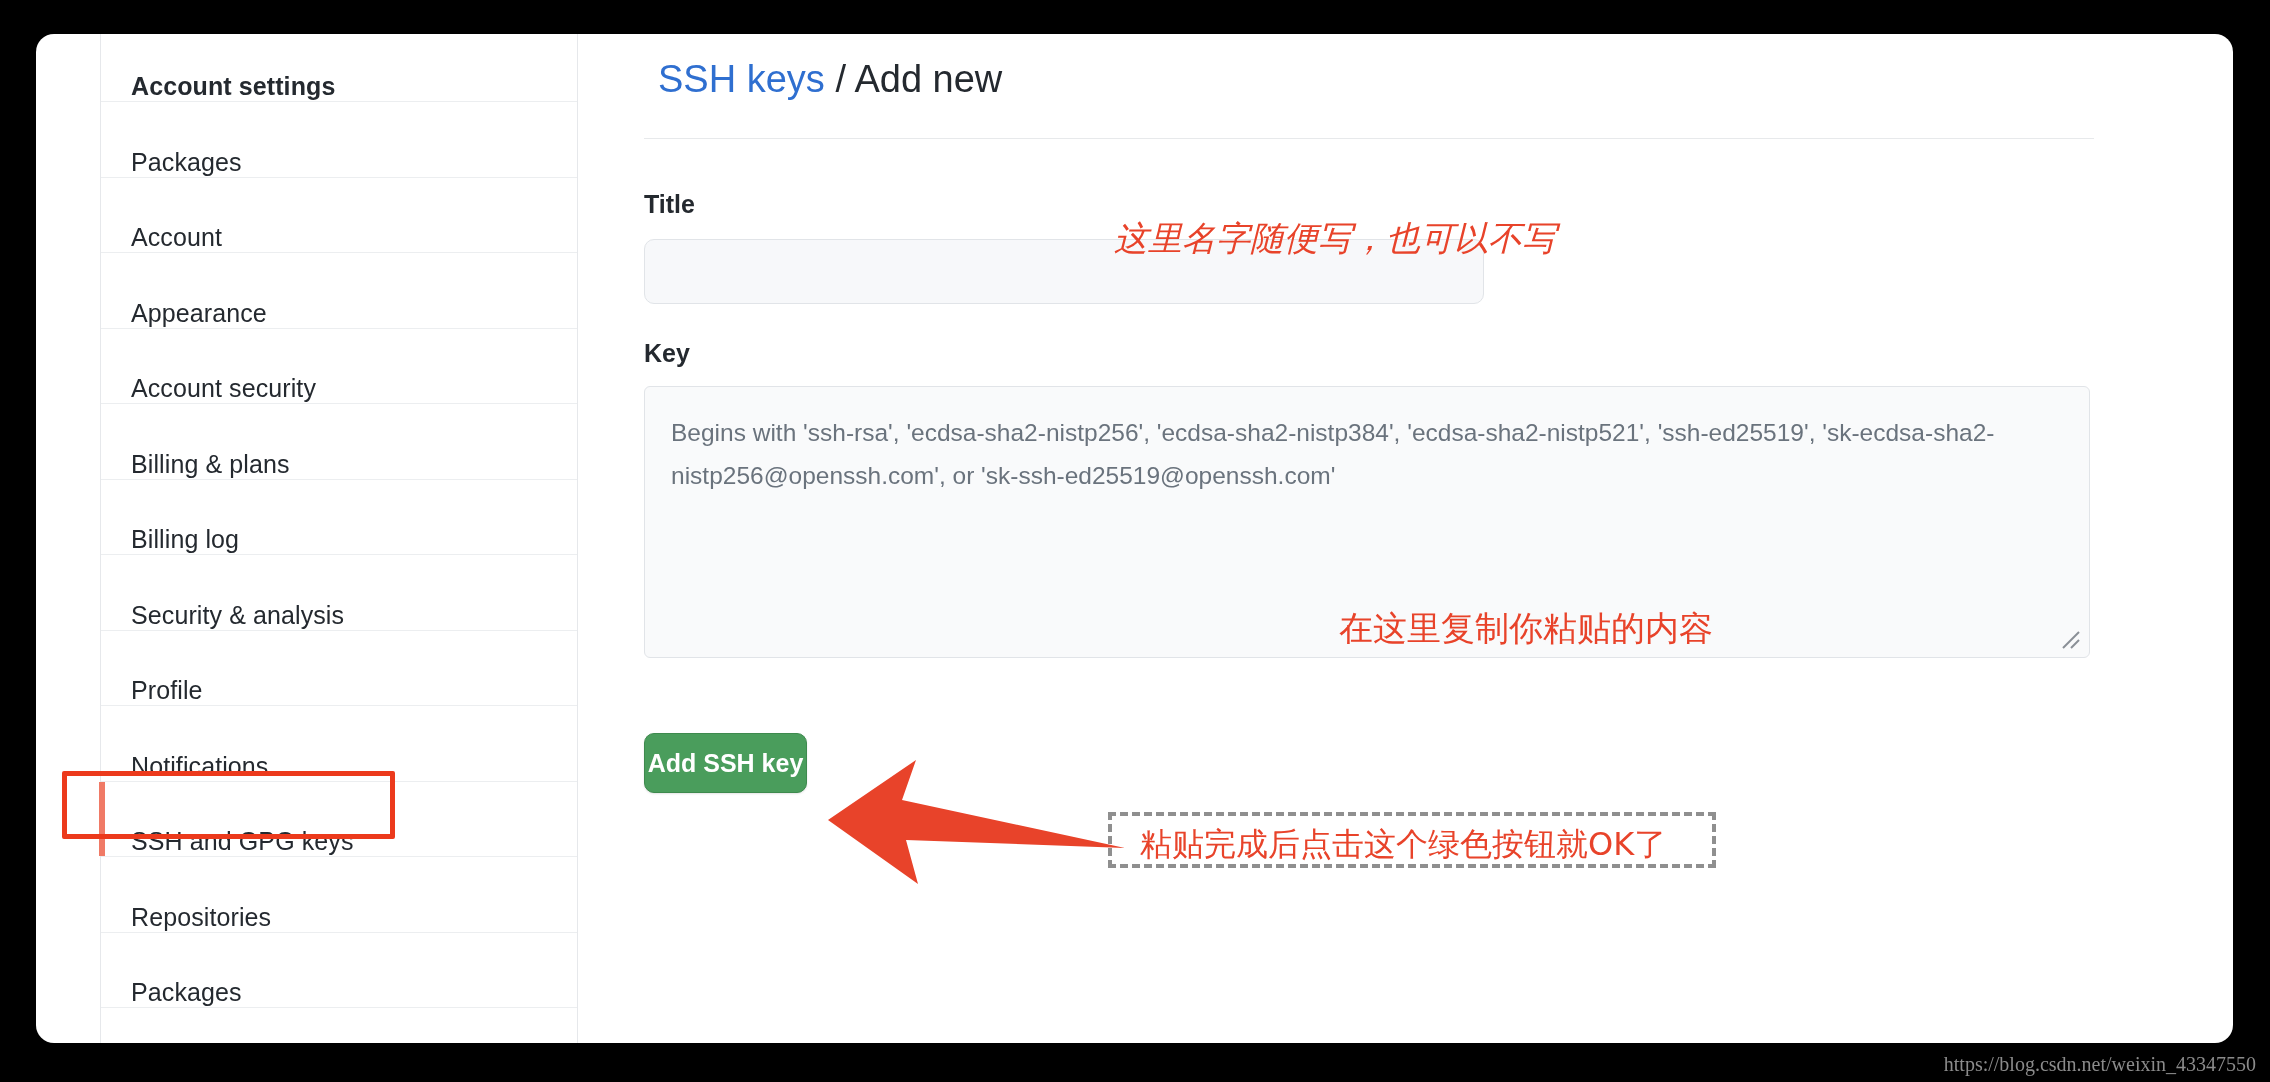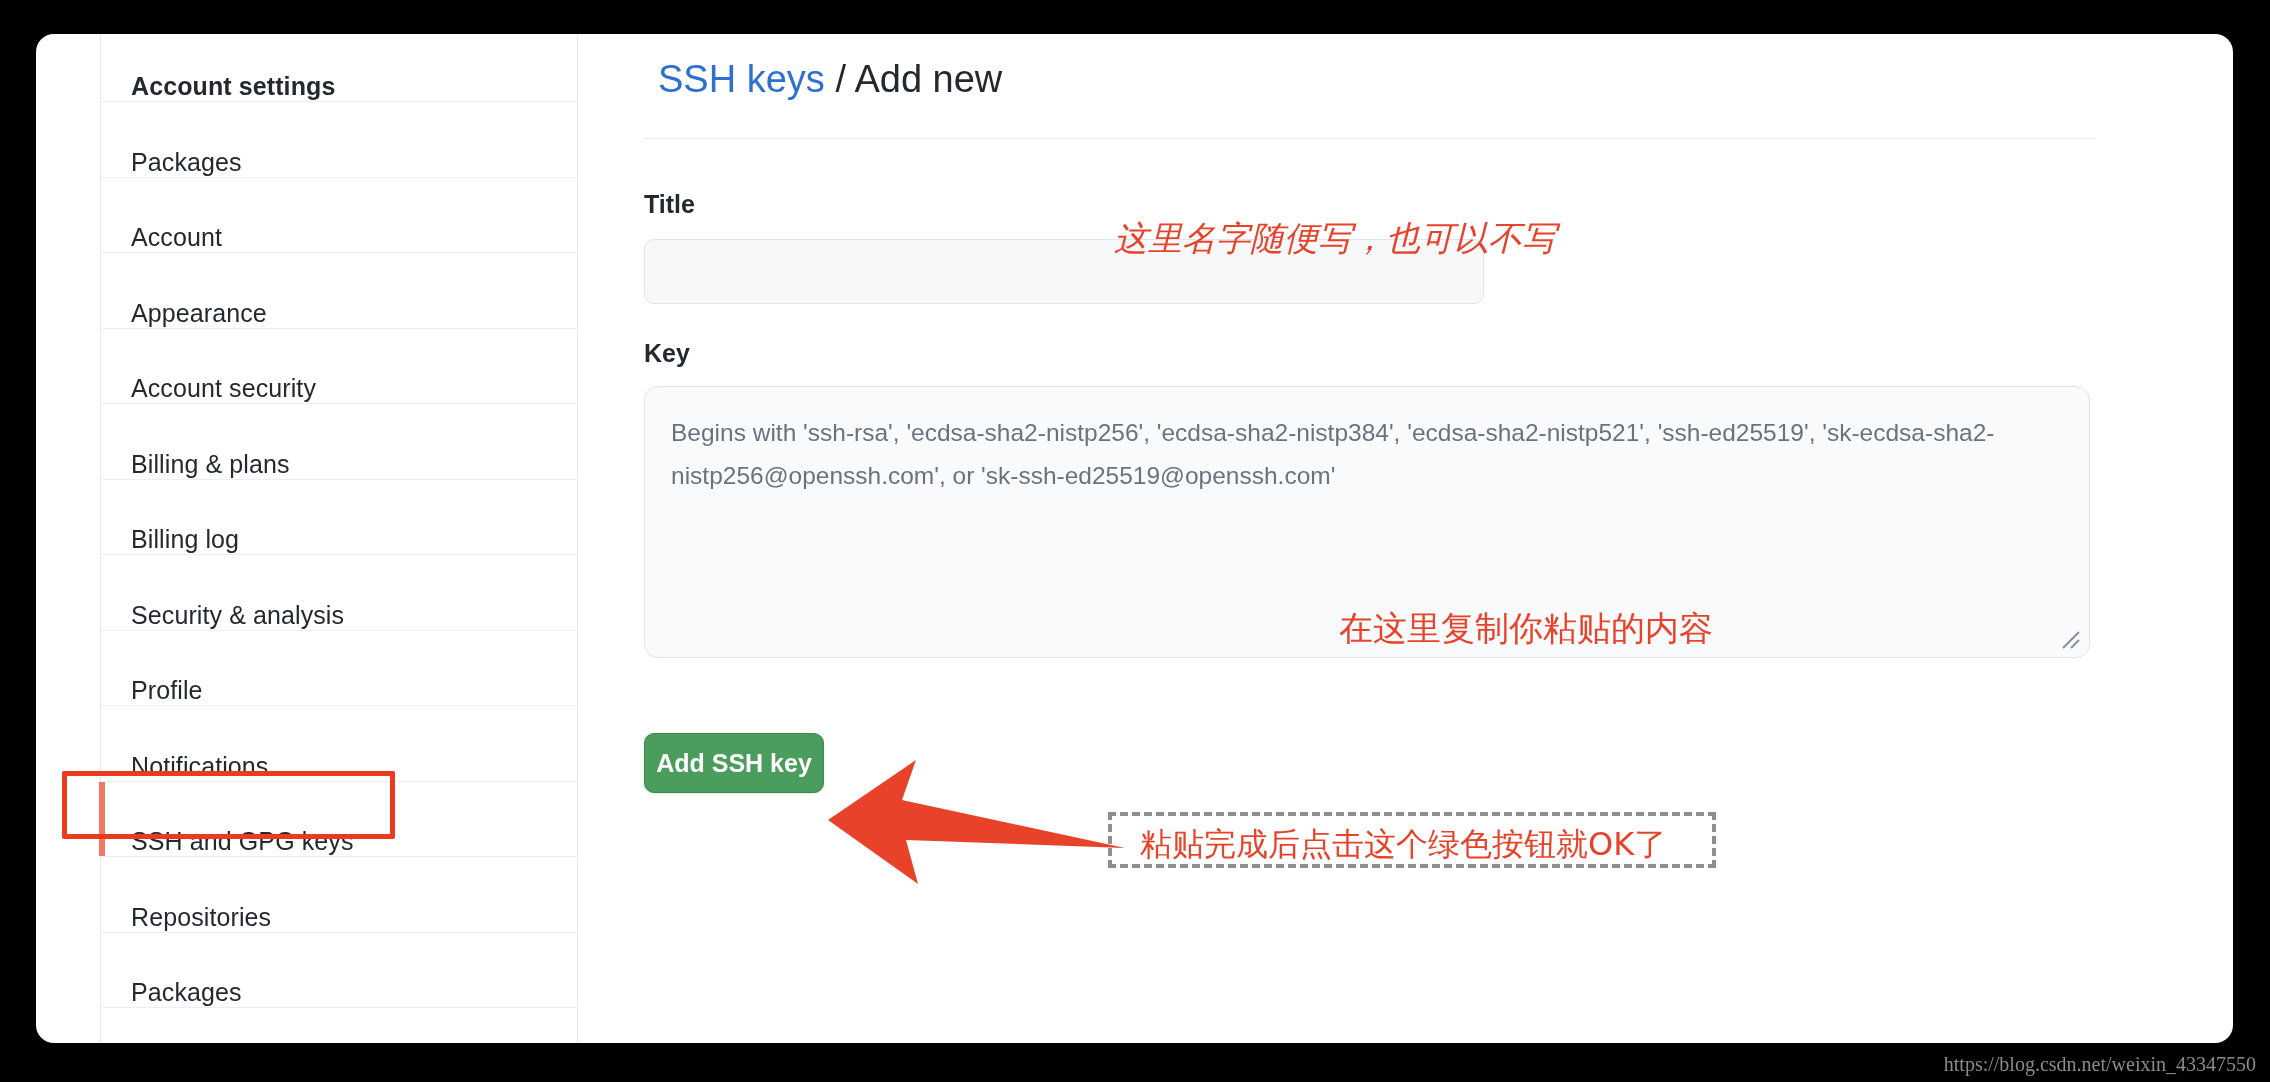--- a/index.html
+++ b/index.html
@@ -93,42 +93,42 @@
     border: 1px solid #e1e4e8;
     border-radius: 10px;
   }
 
   #key-textarea {
     position: absolute;
     left: 0px; top: 352px;
     width: 1446px; height: 272px;
     background: #f9fafb;
     border: 1px solid #e1e4e8;
-    border-radius: 14px;
+    border-radius: 6px;
     overflow: hidden;
   }
   #key-placeholder {
     position: absolute;
     left: 26px; top: 24px;
     width: 1390px;
     font-size: 24.5px;
     line-height: 43px;
     color: #6a737d;
     white-space: pre-wrap;
   }
   #resize-handle {
     position: absolute;
     right: 7px; bottom: 6px;
     width: 22px; height: 22px;
   }
 
   #add-key-button {
     position: absolute;
     left: 0px; top: 699px;
-    width: 180px; height: 60px;
+    width: 163px; height: 60px;
     background: #4a9d5c;
     border: 1px solid #3e8a4e;
     border-radius: 10px;
     box-shadow: 0 1px 2px rgba(27,31,35,0.12);
     display: flex;
     align-items: center;
     justify-content: center;
     color: #ffffff;
     font-size: 25px;
     font-weight: bold;

